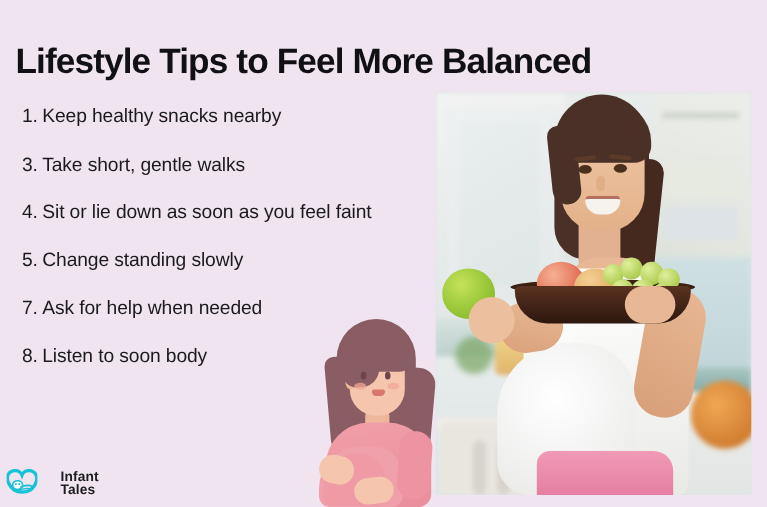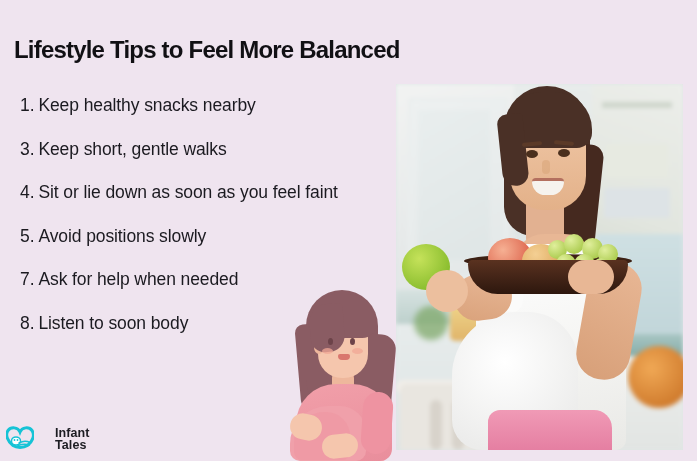--- a/index.html
+++ b/index.html
@@ -20,21 +20,21 @@
     background: #efe4ef;
     overflow: hidden;
   }
 
   
   #page-title {
     position: absolute;
     left: 14px;
     top: 14px;
     width: 670px;
-    font-size: 24px;
+    font-size: 32px;
     font-weight: 700;
     letter-spacing: -0.8px;
     color: #111014;
     line-height: 40px;
     white-space: nowrap;
   }
 
   
   #tips-list {
     position: absolute;
@@ -397,27 +397,27 @@
 
 <div id="infographic">
 
   <h1 id="page-title">Lifestyle Tips to Feel More Balanced</h1>
 
   <ul id="tips-list">
     <li>
       <span class="tip-num">1.</span><span>Keep healthy snacks nearby</span>
     </li>
     <li>
-      <span class="tip-num">3.</span><span>Keep short, gentle walks</span>
+      <span class="tip-num">3.</span><span>Take short, gentle walks</span>
     </li>
     <li>
       <span class="tip-num">4.</span><span>Sit or lie down as soon as you feel faint</span>
     </li>
     <li>
-      <span class="tip-num">5.</span><span>Avoid positions slowly</span>
+      <span class="tip-num">5.</span><span>Change standing slowly</span>
     </li>
     <li>
       <span class="tip-num">7.</span><span>Ask for help when needed</span>
     </li>
     <li>
       <span class="tip-num">8.</span><span>Listen to soon body</span>
     </li>
   </ul>
 
   <div id="photo">

